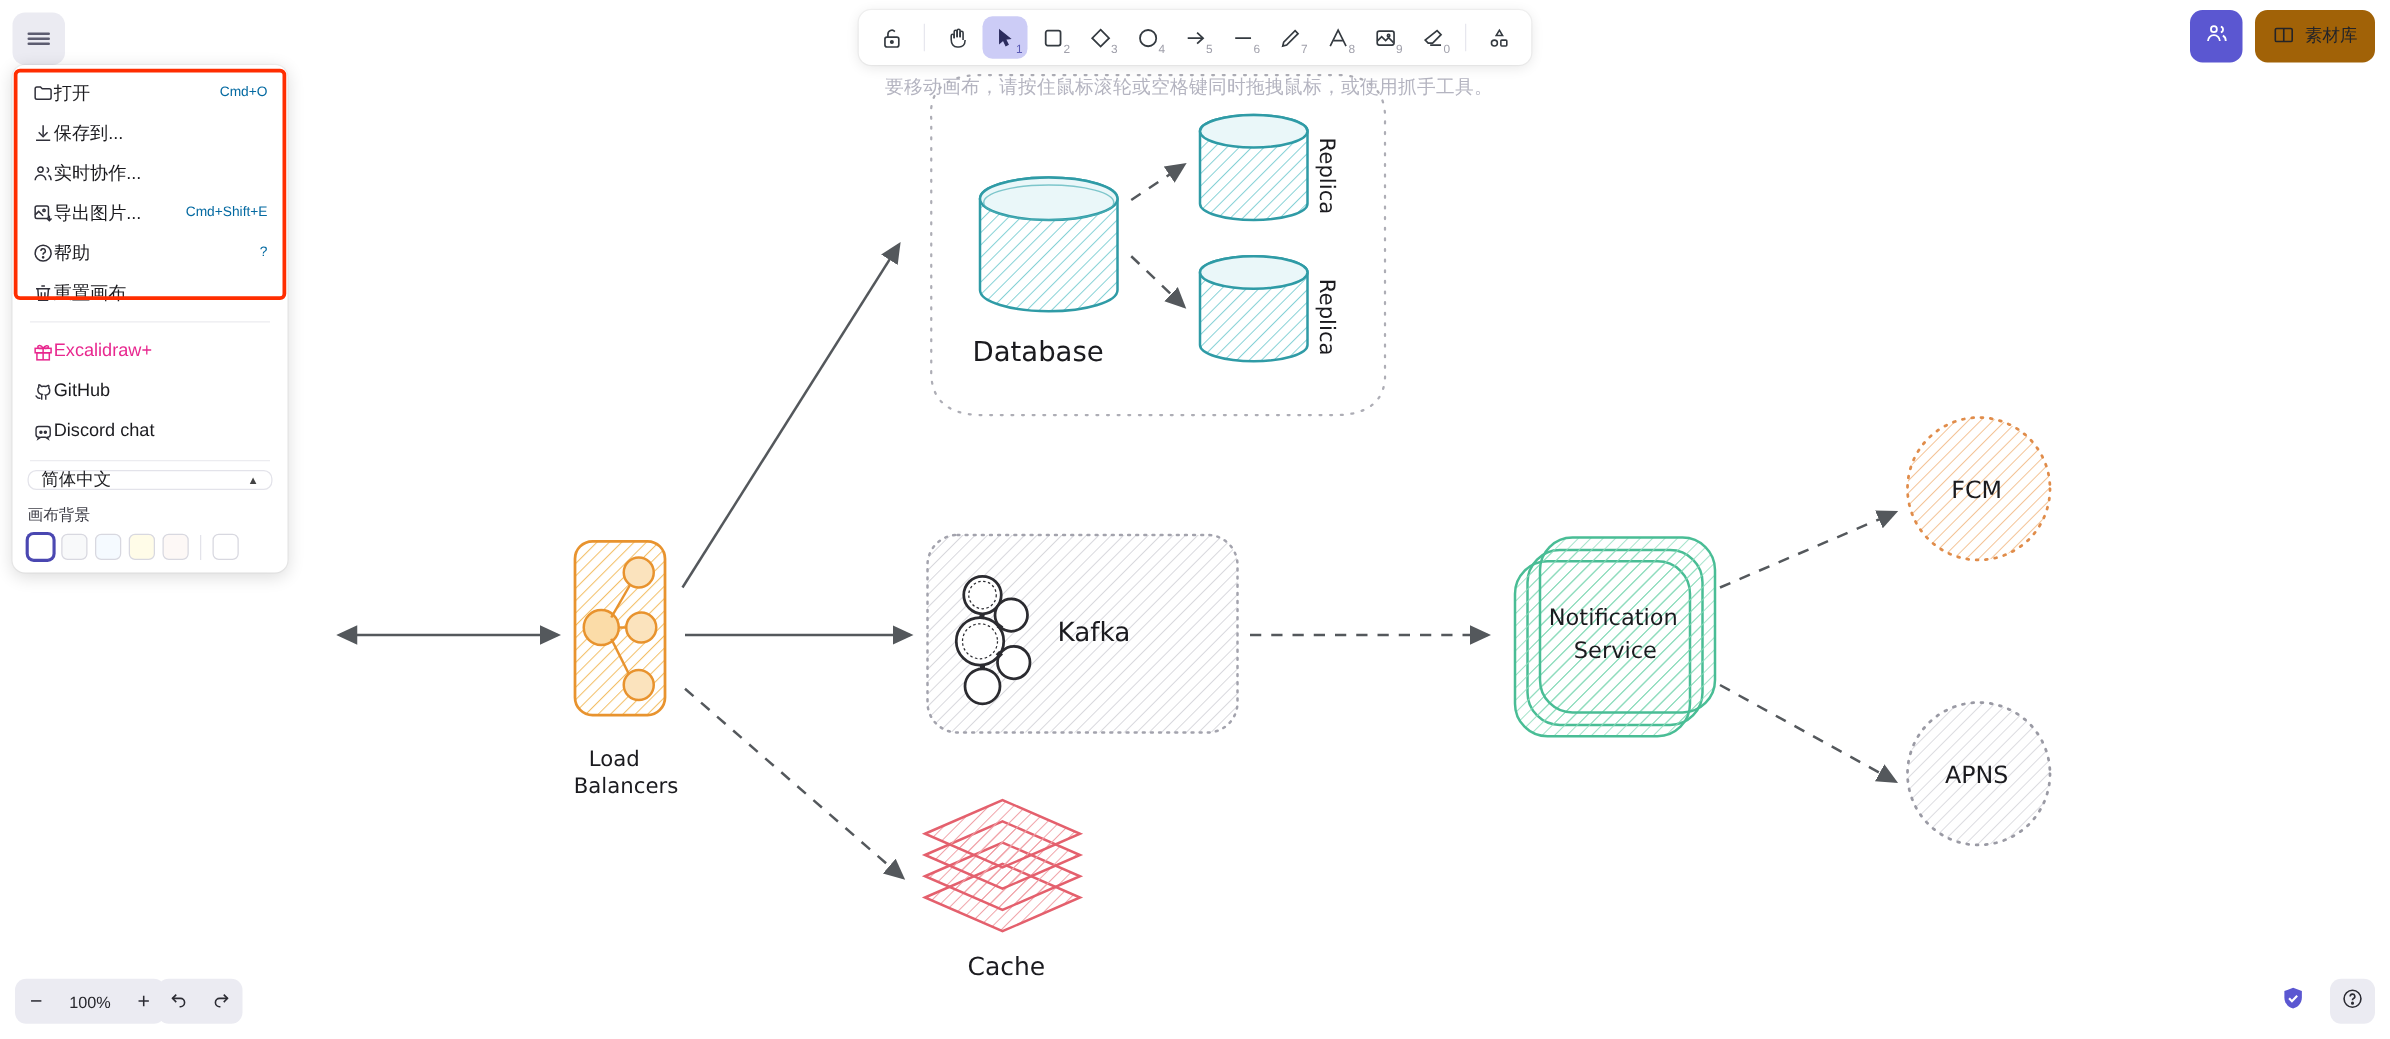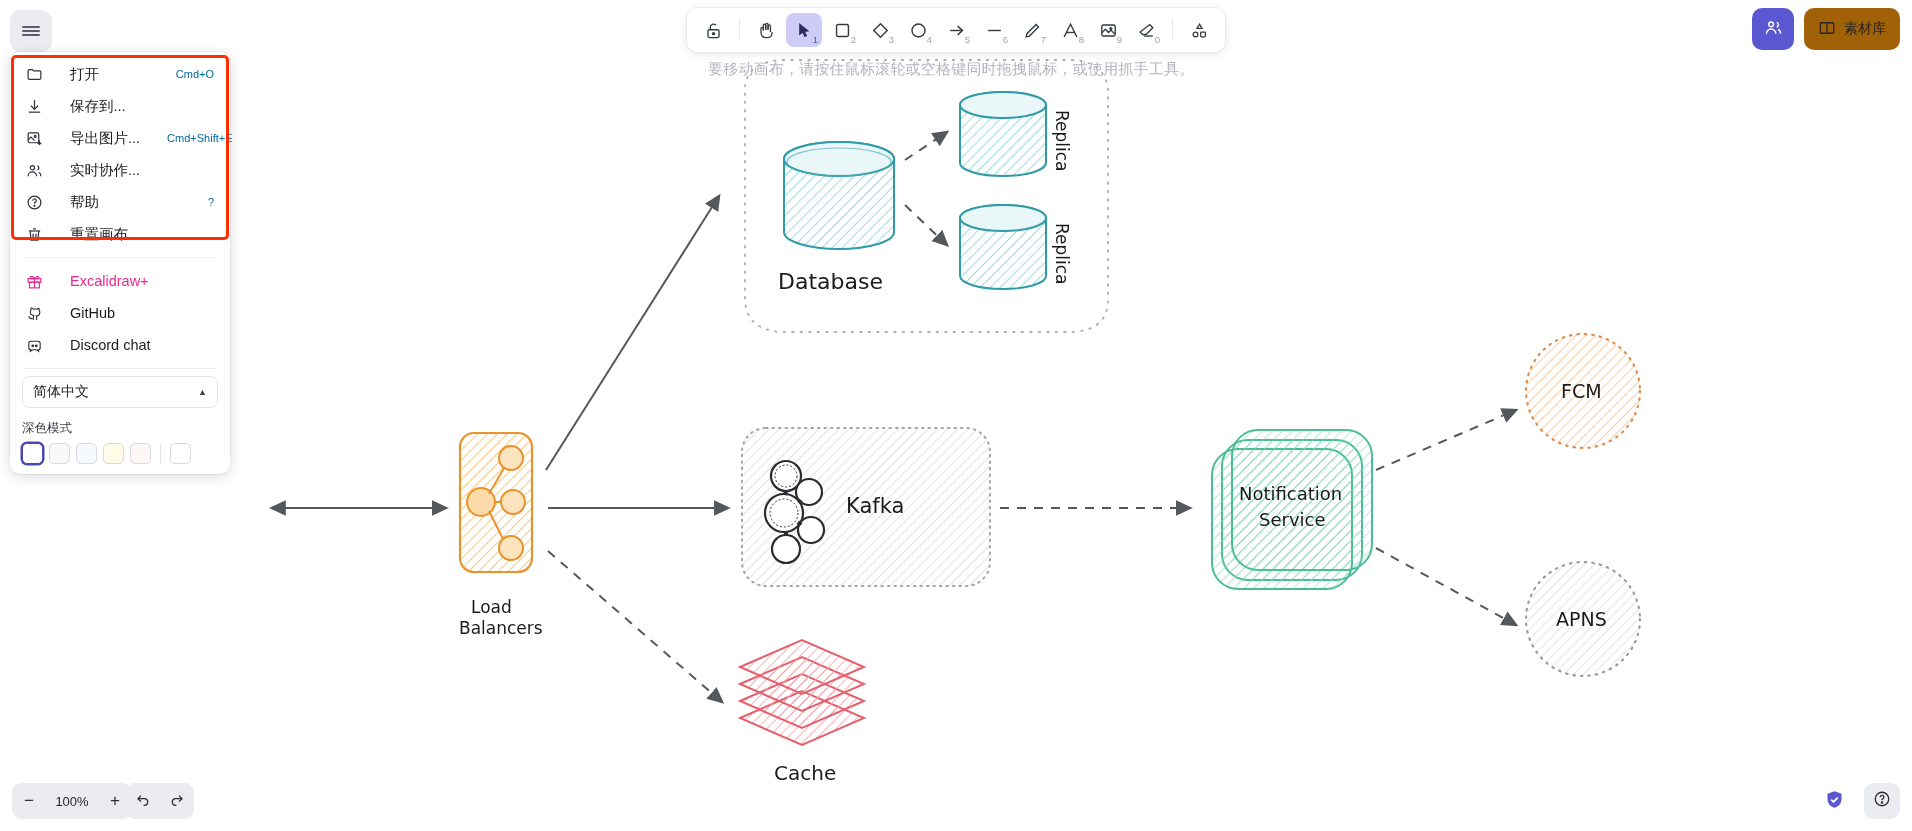--- a/index.html
+++ b/index.html
@@ -33,34 +33,34 @@
     position: absolute; left: 10px; top: 52px; width: 220px;
     background: #fff; border-radius: 10px;
     box-shadow: 0 3px 14px rgba(0,0,0,.14), 0 0 0 1px rgba(0,0,0,.04);
     padding: 6px 0 10px 0; z-index: 40;
   }
   #menu-highlight {
     position: absolute; left: 11px; top: 55px; width: 218px; height: 185px;
     border: 3px solid #ff2d00; border-radius: 5px; z-index: 45; pointer-events: none;
   }
   .mi {
-    display: flex; align-items: center; gap: 27px;
+    display: flex; align-items: center; gap: 0;
     height: 32px; margin: 0 8px; padding: 0 8px;
     border-radius: 7px; cursor: pointer; position: relative;
   }
   .mi .lbl { font-size: 14.5px; color: #1b1b1f; white-space: nowrap; }
   .mi .sc { margin-left: auto; font-size: 11px; color: #0369a1; white-space: nowrap; text-align: center; }
   .mi .ic { width: 17px; height: 17px; flex: 0 0 17px; color: #30303a; display:flex; align-items:center; justify-content:center;}
   .mi .ic svg { width: 17px; height: 17px; display: block; }
   .mi.plus .lbl { color: #e8288f; }
   .mi.plus .ic { color: #e8288f; }
   .sep { height: 1px; background: #ececf0; margin: 7px 14px; }
 
   .lang-select {
-    margin: 4px 12px 0 12px; height: 32px; border: 1px solid #e3e3ea;
+    margin: 4px 12px 0 12px; height: 16px; border: 1px solid #e3e3ea;
     border-radius: 7px; display: flex; align-items: center; padding: 0 10px;
     font-size: 14px; color: #1b1b1f; cursor: pointer; background: #fff;
   }
   .lang-select .caret { margin-left: auto; font-size: 9px; color: #444; }
   .bg-title { font-size: 12.5px; color: #3d3d46; margin: 12px 0 6px 12px; }
   .swatches { display: flex; align-items: center; gap: 6px; margin: 0 12px; }
   .sw { width: 21px; height: 21px; border-radius: 5px; border: 1px solid #d8d8e0; cursor: pointer; }
   .sw.active { box-shadow: 0 0 0 1.5px #4a47b1; border-color: #4a47b1; }
   .sw-div { width: 1px; height: 20px; background: #e3e3ea; margin: 0 3px; }
 
@@ -289,47 +289,47 @@
             <path d="M4 20h16"></path>
           </svg>
         </span>
       <span class="lbl">保存到...</span>
       <span class="sc"></span>
     </div>
 
     <div class="mi">
       <span class="ic">
           <svg viewBox="0 0 24 24" fill="none" stroke="currentColor" stroke-width="1.7">
+            <circle cx="9" cy="8" r="3"></circle>
+            <path d="M3 20c0-3.3 2.7-6 6-6s6 2.7 6 6"></path>
+            <path d="M16 5.5a3 3 0 0 1 0 5.8"></path>
+            <path d="M18 14.5c2 .9 3 2.9 3 5.5"></path>
+          </svg>
+        </span>
+      <span class="lbl">实时协作...</span>
+      <span class="sc"></span>
+    </div>
+
+    <div class="mi">
+      <span class="ic">
+          <svg viewBox="0 0 24 24" fill="none" stroke="currentColor" stroke-width="1.7">
             <rect x="3" y="4" width="15" height="14" rx="2"></rect>
             <path d="M3 14l4-4 5 5"></path>
             <circle cx="13" cy="9" r="1.3"></circle>
             <path d="M19 15v5"></path>
             <path d="M16.5 18l2.5 2.5 2.5-2.5"></path>
           </svg>
         </span>
       <span class="lbl">导出图片...</span>
       <span class="sc">Cmd+Shift+E</span>
     </div>
 
     <div class="mi">
       <span class="ic">
           <svg viewBox="0 0 24 24" fill="none" stroke="currentColor" stroke-width="1.7">
-            <circle cx="9" cy="8" r="3"></circle>
-            <path d="M3 20c0-3.3 2.7-6 6-6s6 2.7 6 6"></path>
-            <path d="M16 5.5a3 3 0 0 1 0 5.8"></path>
-            <path d="M18 14.5c2 .9 3 2.9 3 5.5"></path>
-          </svg>
-        </span>
-      <span class="lbl">实时协作...</span>
-      <span class="sc"></span>
-    </div>
-
-    <div class="mi">
-      <span class="ic">
-          <svg viewBox="0 0 24 24" fill="none" stroke="currentColor" stroke-width="1.7">
             <circle cx="12" cy="12" r="9"></circle>
             <path d="M9.5 9.5a2.5 2.5 0 1 1 3.3 2.4c-.6.2-.8.7-.8 1.3v.5"></path>
             <circle cx="12" cy="16.7" r=".7" fill="currentColor"></circle>
           </svg>
         </span>
       <span class="lbl">帮助</span>
       <span class="sc">?</span>
     </div>
 
     <div class="mi">
@@ -381,21 +381,21 @@
     </div>
 
     <div class="sep"></div>
 
 
     <div class="lang-select">
       <span>简体中文</span>
       <span class="caret">▲</span>
     </div>
 
-    <div class="bg-title">深色模式</div>
+    <div class="bg-title">画布背景</div>
     <div class="swatches">
       <div class="sw active" style="background:#ffffff"></div>
       <div class="sw" style="background:#f8f9fa"></div>
       <div class="sw" style="background:#f5faff"></div>
       <div class="sw" style="background:#fffce8"></div>
       <div class="sw" style="background:#fdf8f6"></div>
       <div class="sw-div"></div>
       <div class="sw" style="background:#ffffff"></div>
     </div>
   </div>

